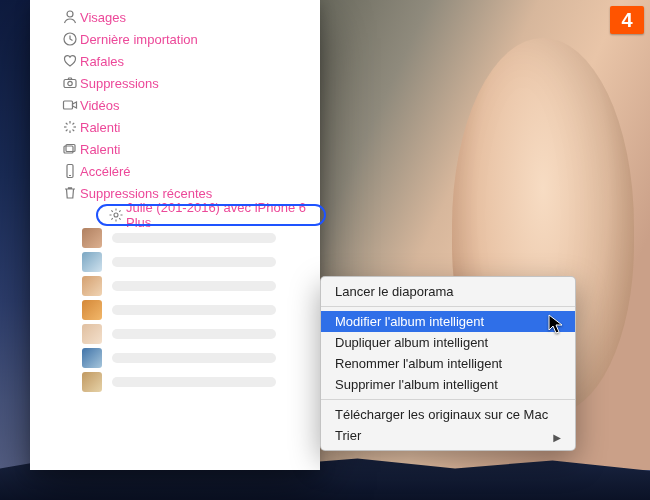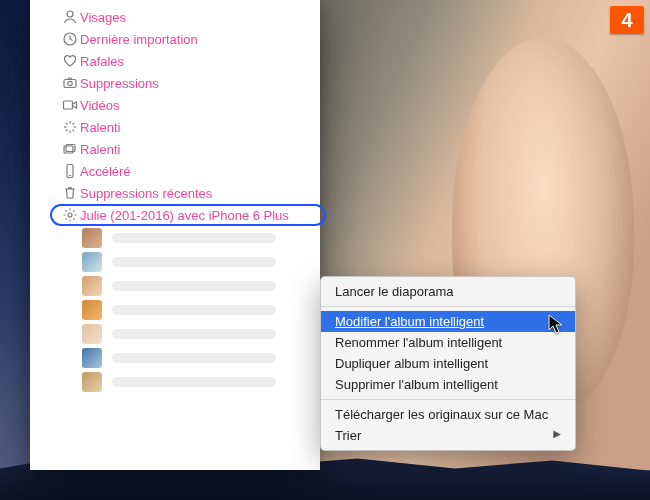--- a/index.html
+++ b/index.html
@@ -13,32 +13,32 @@
       radial-gradient(1px 1px at 22px 90px,#fff,transparent 60%);
       opacity:.6; }
   .photo { position:absolute; left:320px; top:0; right:0; height:470px; background: linear-gradient(115deg,#6b6b5f 0%, #8f8a7c 20%, #d7b79c 40%, #e9c5a8 55%, #caa088 80%); }
   .photo::after { content:""; position:absolute; left:40%; top:8%; width:55%; height:80%; border-radius:50% 50% 45% 45%; background: radial-gradient(60% 80% at 50% 40%, #f7dcc3, #e8c2a4 60%, #c99a7a); box-shadow: inset -20px -20px 60px rgba(0,0,0,.12); }
   .mountains { position:absolute; left:0; right:0; bottom:0; height:45px; background: linear-gradient(180deg,#1a2542,#0b1226); clip-path: polygon(0 30%, 8% 10%, 16% 28%, 28% 5%, 40% 25%, 55% 8%, 70% 30%, 85% 12%, 100% 35%, 100% 100%, 0 100%); }
 
   .sidebar { position:absolute; left:30px; top:0; width:290px; height:470px; background:#fff; border-top-right-radius:0; box-shadow: 0 20px 50px rgba(0,0,0,.45), 0 4px 14px rgba(0,0,0,.25); padding-top:6px; }
   .sb-item { display:flex; align-items:center; height:22px; padding:0 14px 0 32px; gap:2px; font-size:13px; color:#ec4899; cursor:default; position:relative; }
   .sb-item .ico { width:16px; height:16px; display:inline-flex; align-items:center; justify-content:center; color:#6b6b6b; flex:0 0 16px; }
   .sb-item .ico svg { width:16px; height:16px; }
-  .sb-smart { position:relative; }
+  .sb-smart { position:relative;margin-left:46px; }
   .ring { position:absolute; left:20px; right:-6px; top:0; bottom:0; border:2px solid #1e53ff; border-radius:12px; pointer-events:none; }
   .thumb-item { display:flex; align-items:center; height:24px; padding:0 14px 0 52px; gap:10px; }
   .thumb { width:20px; height:20px; border-radius:3px; flex:0 0 20px; }
   .redact { height:10px; border-radius:5px; background:#ededed; flex:1; margin-right:30px; }
   .t1{background:linear-gradient(135deg,#b08060,#dcb090);} .t2{background:linear-gradient(135deg,#7aa6c2,#cfe2ee);} .t3{background:linear-gradient(135deg,#d4a070,#f0d4b4);} .t4{background:linear-gradient(135deg,#d48838,#f2b76a);} .t5{background:linear-gradient(135deg,#e0bfa0,#f4e0cc);} .t6{background:linear-gradient(135deg,#4073a8,#a6c6dc);} .t7{background:linear-gradient(135deg,#c09860,#e6d2a8);}
 
   .badge { position:absolute; top:6px; right:6px; background:#ff5400; color:#fff; font-weight:700; font-size:20px; width:34px; height:28px; display:flex; align-items:center; justify-content:center; border-radius:2px; box-shadow:0 1px 2px rgba(0,0,0,.3); }
 
   .ctx { position:absolute; left:320px; top:276px; width:256px; background:#f4f4f4; border:1px solid rgba(0,0,0,.2); border-radius:5px; box-shadow: 0 10px 30px rgba(0,0,0,.35); padding:4px 0; font-size:13px; color:#222; }
-  .ctx-item { padding:3px 14px; display:flex; align-items:flex-start; justify-content:space-between; cursor:default; }
-  .ctx-item.hover { background:#2f6fe8; color:#fff;text-decoration:underline; }
+  .ctx-item { padding:3px 14px; display:flex; align-items:flex-end; justify-content:space-between; cursor:default; }
+  .ctx-item.hover { background:#2f6fe8; color:#fff; }
   .ctx-sep { height:1px; background:#d4d4d4; margin:4px 0; }
   .tri { font-size:10px; color:#555; }
 
   .cursor { position:absolute; left:548px; top:314px; width:16px; height:22px; pointer-events:none; }
   .cursor svg { filter: drop-shadow(0 1px 1px rgba(0,0,0,.5)); }
 </style>
 </head>
 <body>
 
 <div class="stage stars">
@@ -180,24 +180,24 @@
 
   <div class="ctx">
     <div class="ctx-item">
         <span>Lancer le diaporama</span>
       </div>
     <div class="ctx-sep"></div>
     <div class="ctx-item hover">
         <span>Modifier l'album intelligent</span>
       </div>
     <div class="ctx-item">
+        <span>Dupliquer album intelligent</span>
+      </div>
+    <div class="ctx-item">
         <span>Renommer l'album intelligent</span>
-      </div>
-    <div class="ctx-item">
-        <span>Dupliquer album intelligent</span>
       </div>
     <div class="ctx-item">
         <span>Supprimer l'album intelligent</span>
       </div>
     <div class="ctx-sep"></div>
     <div class="ctx-item">
         <span>Télécharger les originaux sur ce Mac</span>
       </div>
     <div class="ctx-item">
         <span>Trier</span>

